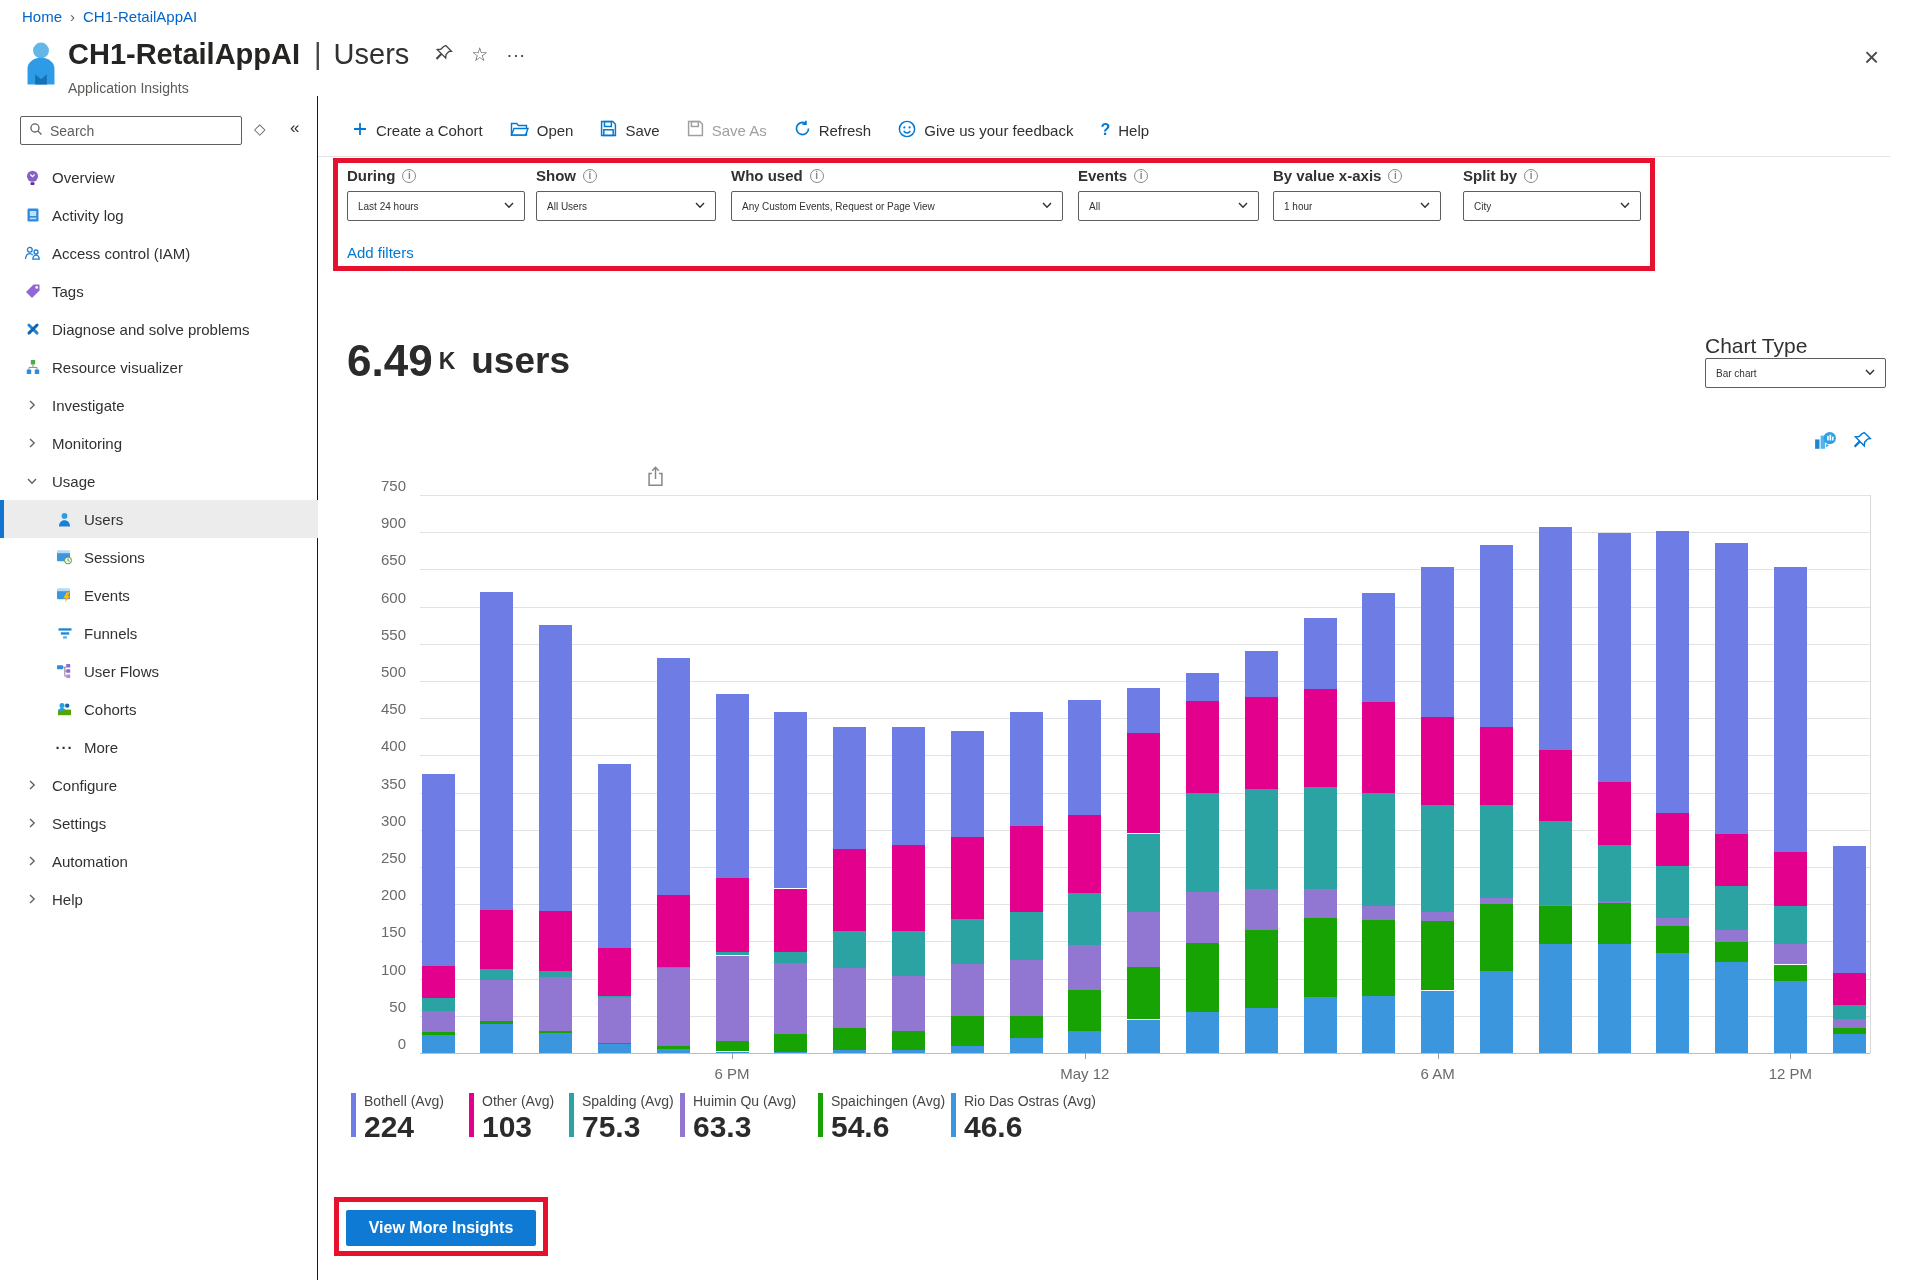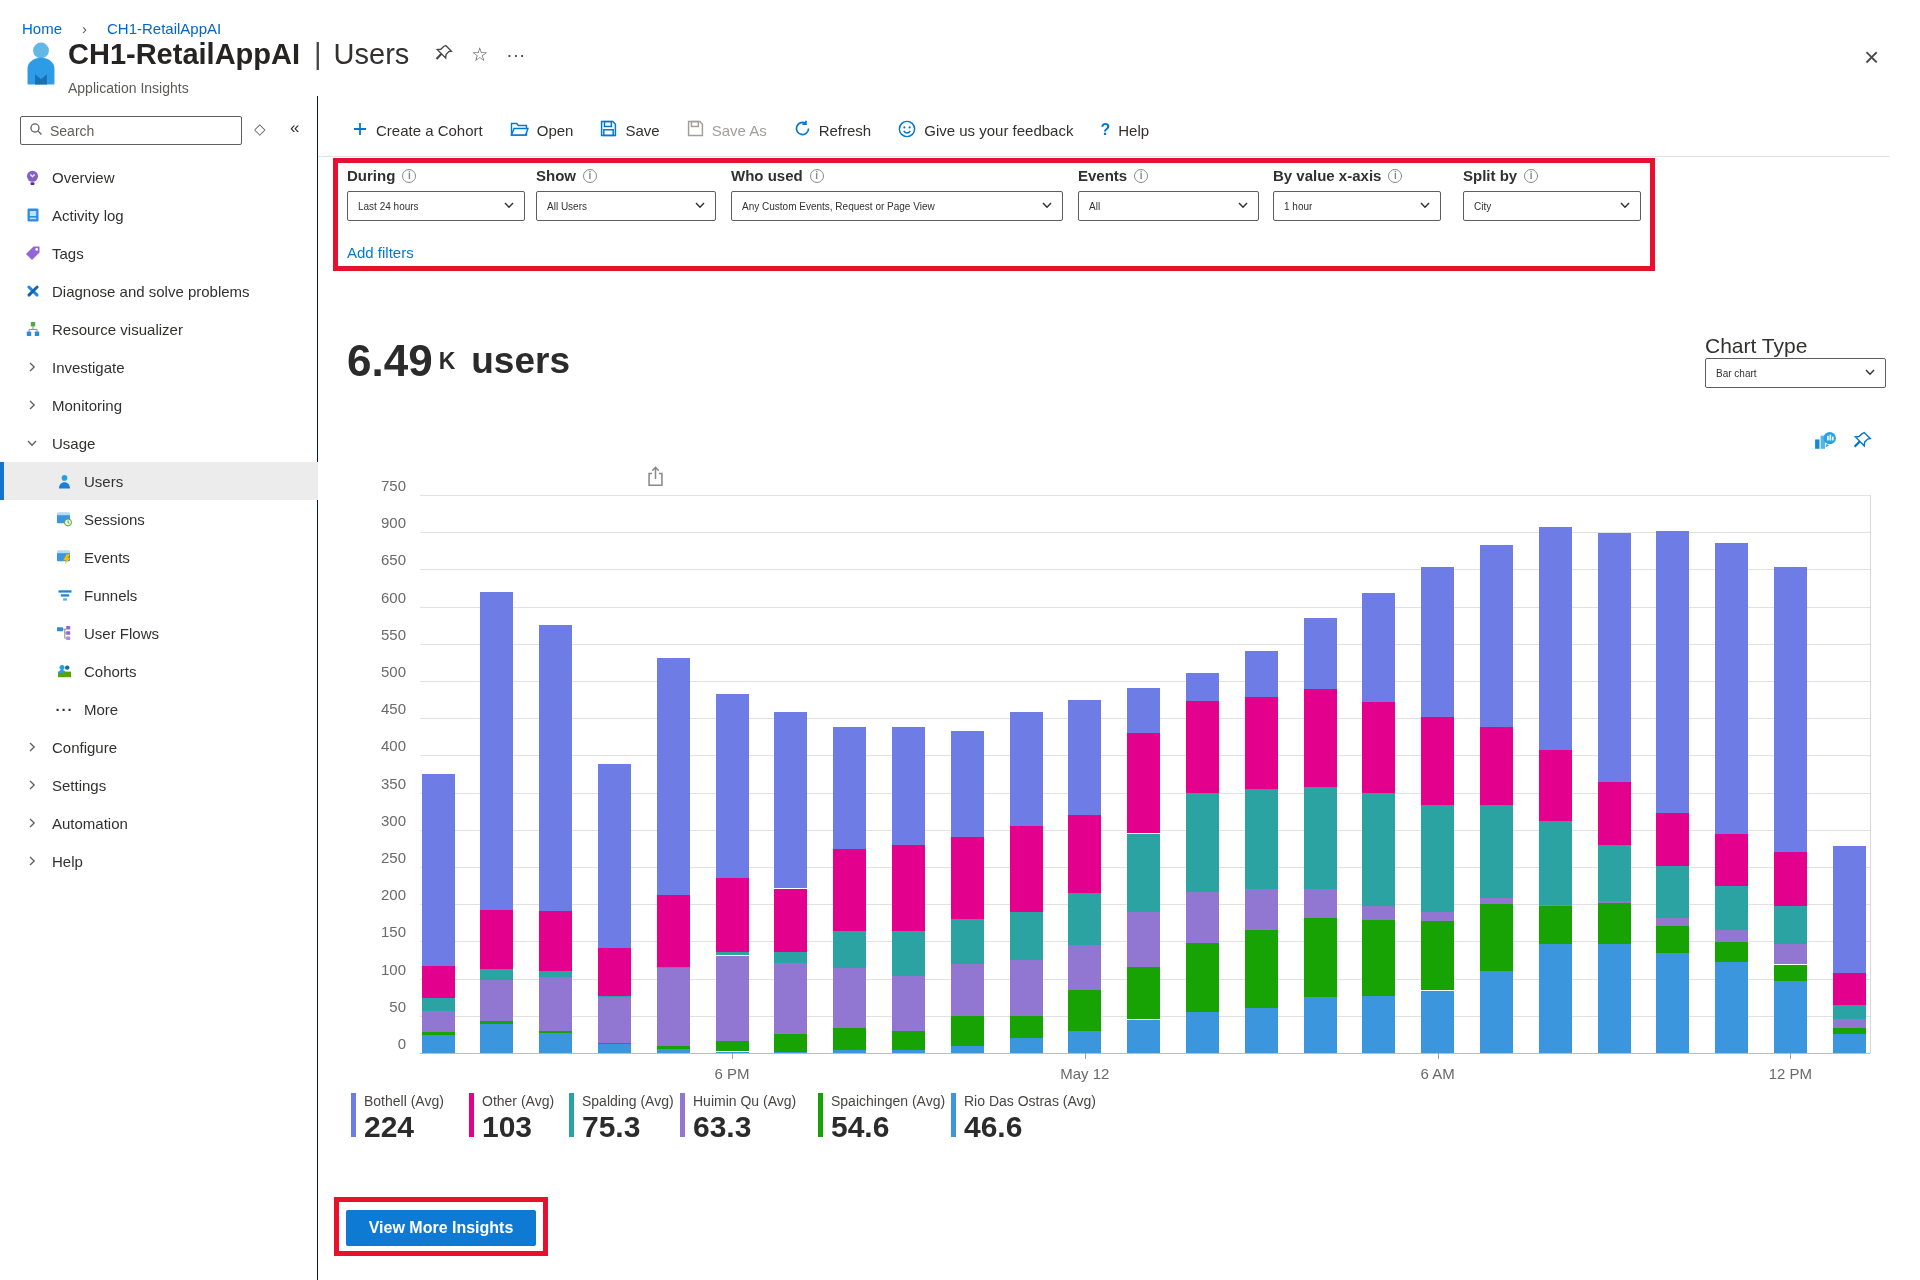--- a/index.html
+++ b/index.html
@@ -4,21 +4,21 @@
 <style>
   * { box-sizing: border-box; margin: 0; padding: 0; }
   html,body { width:1920px; height:1280px; }
   body {
     position: relative; background:#fff; overflow:hidden;
     font-family:"Liberation Sans","DejaVu Sans",sans-serif; color:#323130;
   }
   .abs { position:absolute; }
 
   
-  .breadcrumb { left:22px; top:20px; font-size:15px; display:flex; align-items:flex-start; gap:20px; }
+  .breadcrumb { left:22px; top:8px; font-size:15px; display:flex; align-items:flex-start; gap:8px; }
   .bc-link { color:#0066cc; cursor:pointer; }
   .bc-sep { color:#605e5c; font-size:15px; }
 
   
   .app-icon { left:22px; top:40px; }
   .title-row { left:68px; top:38px; display:flex; align-items:center; gap:12px; }
   .title-resource { font-size:29px; font-weight:700; color:#252423; }
   .title-sep { font-size:29px; font-weight:300; color:#484644; margin-left:2px; }
   .title-page { font-size:29px; font-weight:400; color:#323130; }
   .title-icons { display:flex; align-items:center; gap:18px; margin-left:14px; }
@@ -146,20 +146,31 @@
       </div>
       <div class="nav-row">
         <span class="ic">
           <svg width="16" height="16" viewBox="0 0 16 16">
             <rect x="2.5" y="1.5" width="11" height="13" rx="1.2" fill="#2e8ce0"></rect>
             <rect x="4.8" y="4" width="6.4" height="5" rx="0.5" fill="#bfe0f7"></rect>
             <rect x="4.8" y="10.6" width="6.4" height="1.6" fill="#bfe0f7"></rect>
           </svg>
         </span>
         <span>Activity log</span>
+      </div>
+      <div class="nav-row">
+        <span class="ic">
+          <svg width="17" height="16" viewBox="0 0 17 16">
+            <circle cx="5.8" cy="4.8" r="2.4" fill="none" stroke="#1b7fd4" stroke-width="1.3"></circle>
+            <path d="M1.5 14c.3-3.4 2-5.4 4.3-5.4 1.2 0 2.3.6 3 1.6" fill="none" stroke="#1b7fd4" stroke-width="1.3"></path>
+            <circle cx="12" cy="7" r="2" fill="none" stroke="#1b7fd4" stroke-width="1.3"></circle>
+            <path d="M8.8 14.2c.3-2.6 1.5-4 3.2-4s3 1.4 3.3 4z" fill="none" stroke="#1b7fd4" stroke-width="1.3"></path>
+          </svg>
+        </span>
+        <span>Access control (IAM)</span>
       </div>
       <div class="nav-row">
         <span class="ic">
           <svg width="16" height="16" viewBox="0 0 16 16">
             <path d="M8.5 1.5H14.5v6L7 15 1 9z" fill="#9166d6"></path>
             <circle cx="11.7" cy="4.4" r="1.3" fill="#fff"></circle>
           </svg>
         </span>
         <span>Tags</span>
       </div>

